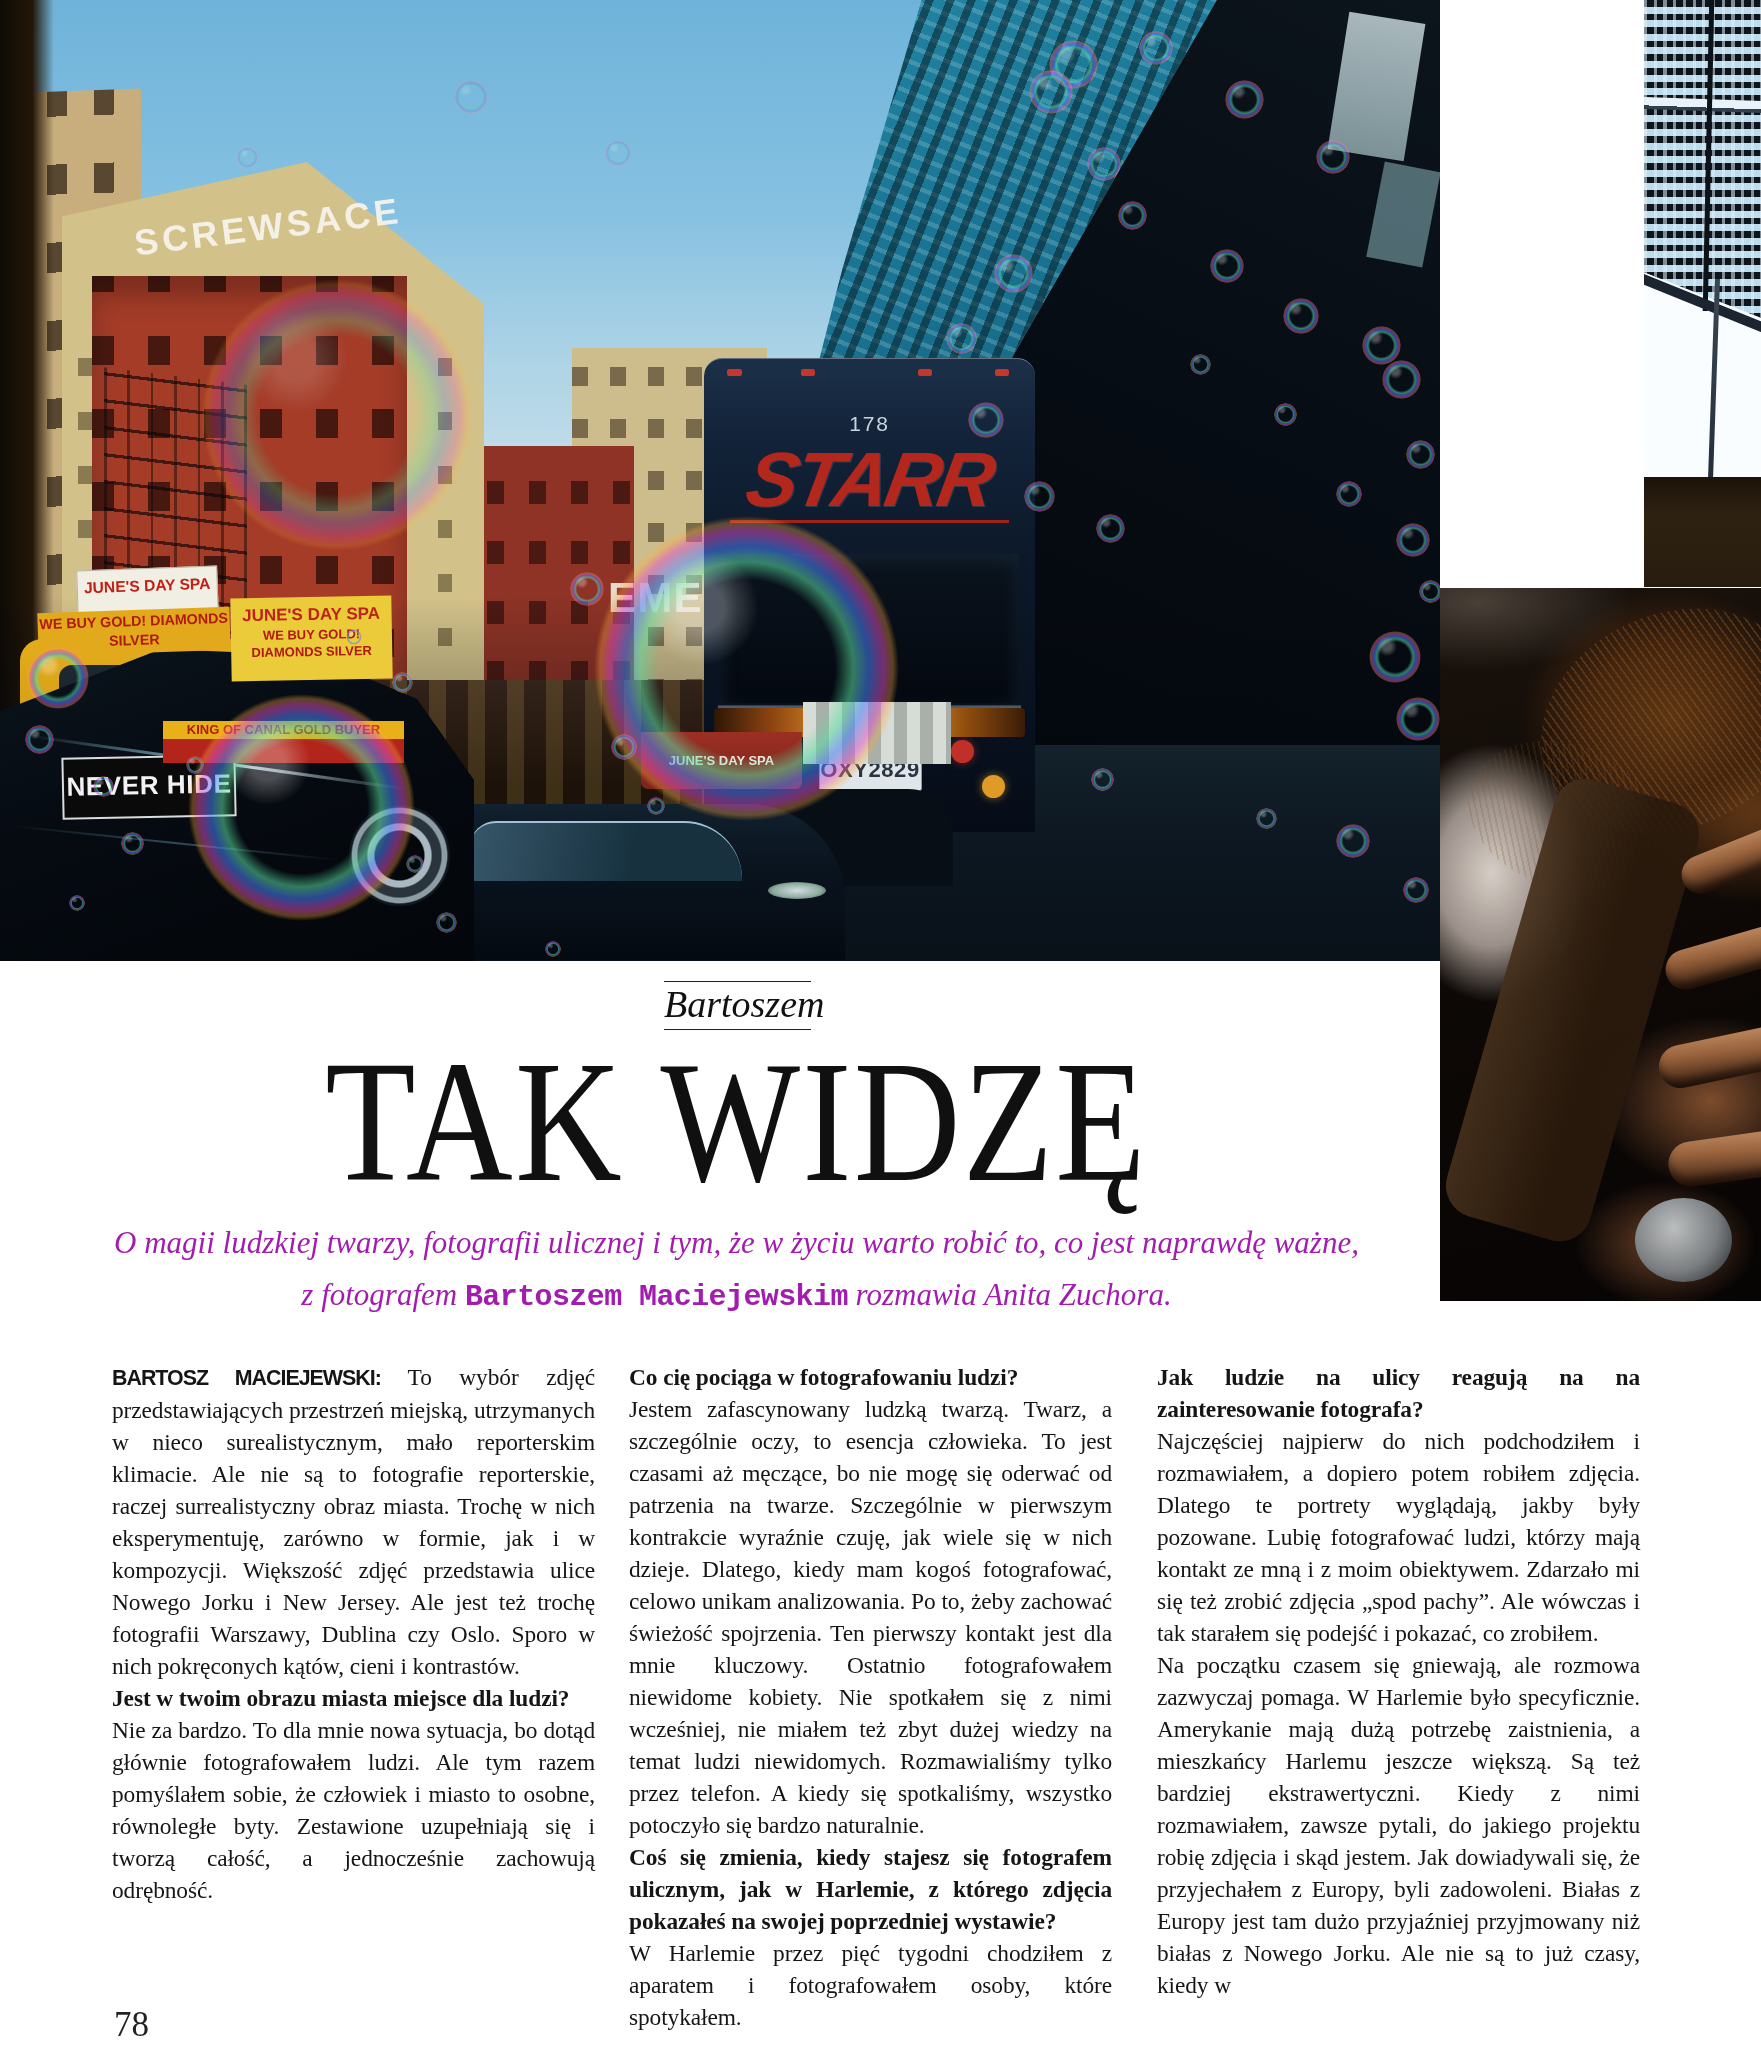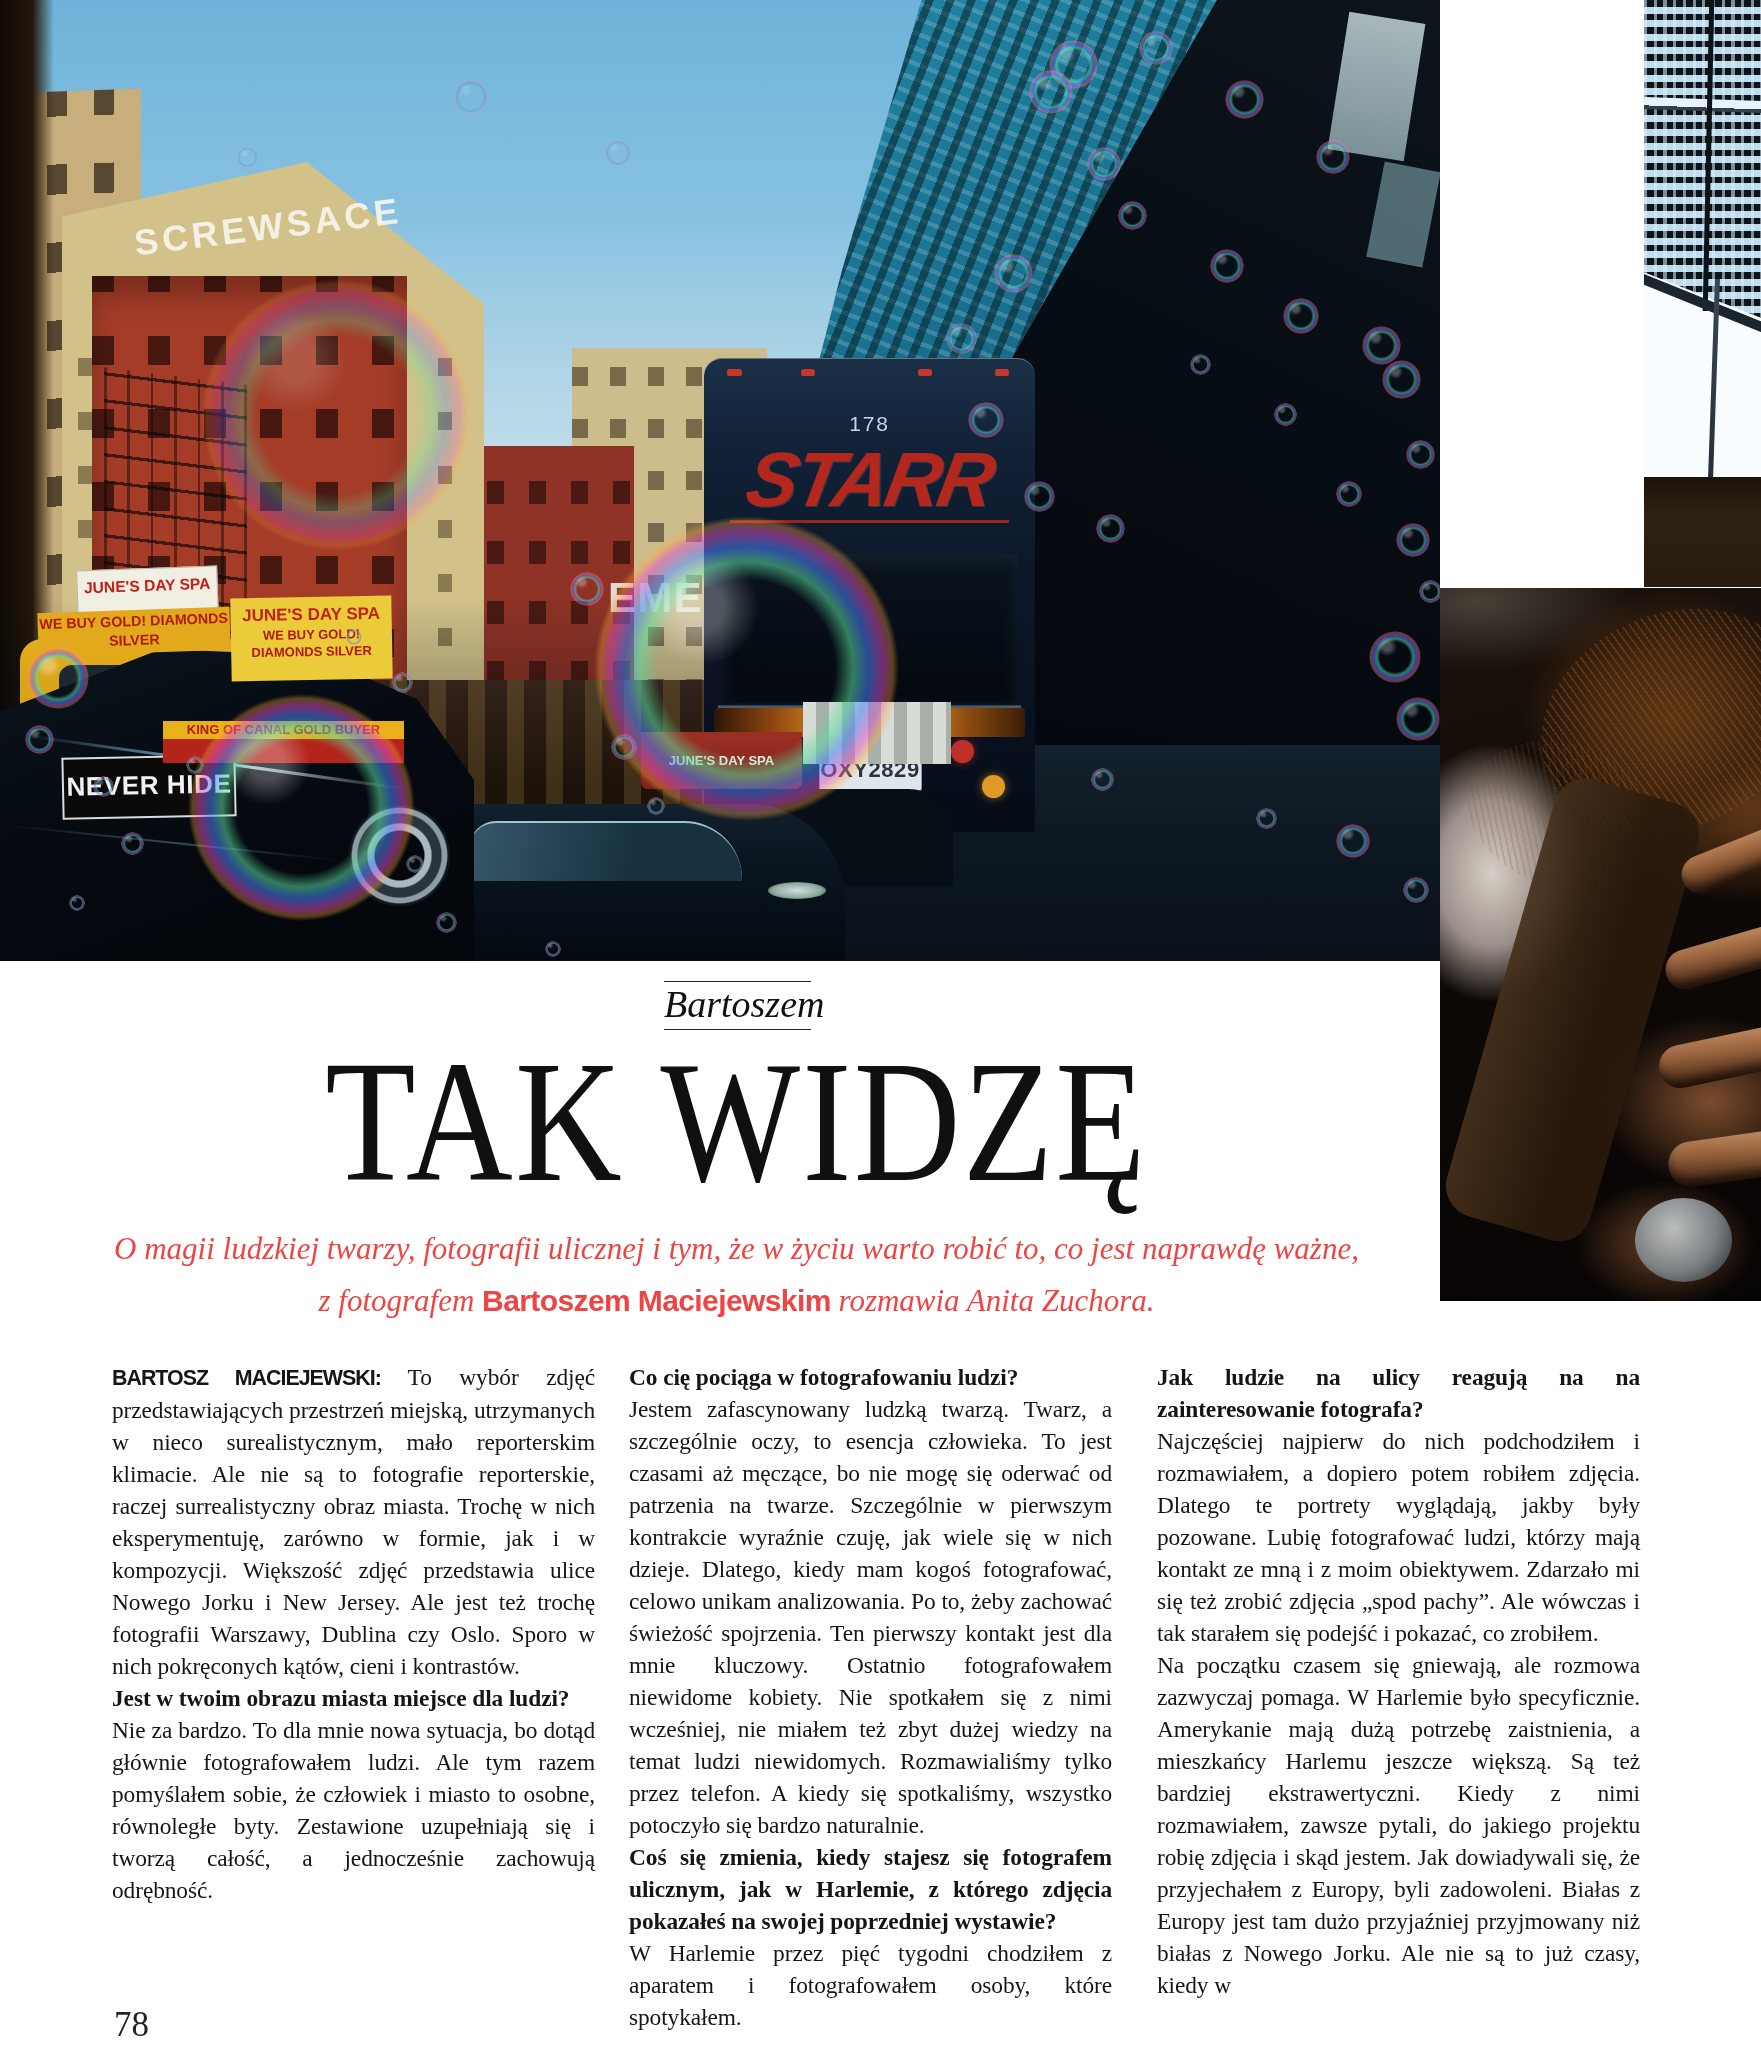--- a/index.html
+++ b/index.html
@@ -171,22 +171,22 @@
   .f3{left:218px;top:448px;width:130px;height:43px;transform:rotate(-12deg);}
   .f4{left:228px;top:548px;width:123px;height:45px;transform:rotate(-8deg);}
   .lens{left:195px;top:610px;width:97px;height:84px;border-radius:50%;opacity:.9;
     background:radial-gradient(circle at 40% 35%,#c7cdd0,#82898d 55%,#4a5054 80%);}
 
   
   #kicker{left:664px;top:981px;width:147px;padding:2.6px 0 6.5px;border-top:1.9px solid #222;border-bottom:1.9px solid #222;
     text-align:center;font:italic 38px/1 "Liberation Serif",serif;color:#111;}
   #title{left:0;top:1035px;width:1473px;text-align:center;font:400 174px/1 "Liberation Serif",serif;color:#101010;
     letter-spacing:2.6px;transform:scaleX(.85);white-space:nowrap;}
-  #subtitle{left:0;top:1217px;width:1473px;text-align:center;font:italic 31px/52px "Liberation Serif",serif;color:#ef4444;margin-top:6px;}
-  #subtitle .name{font-family:Liberation Sans, sans-serif;font-style:normal;font-weight:700;font-size:30px;letter-spacing:-0.6px;}
+  #subtitle{left:0;top:1217px;width:1473px;text-align:center;font:italic 31px/52px "Liberation Serif",serif;color:#a21caf;}
+  #subtitle .name{font-family:Liberation Mono, monospace;font-style:normal;font-weight:700;font-size:30px;letter-spacing:-0.6px;}
 
   
   #article{left:112px;top:1361px;width:1531px;display:flex;}
   .col{width:483px;text-align:justify;font-size:23.4px;line-height:32px;color:#151515;letter-spacing:-0.1px;}
   .col.c2{margin-left:34px;}
   .col.c3{margin-left:45px;}
   .blk{margin:0;}
   .blk.question{font-weight:700;}
   .r-sp{font-family:"Liberation Sans",sans-serif;font-weight:700;font-size:21.4px;letter-spacing:-1px;}
   .r-b{font-weight:700;}

